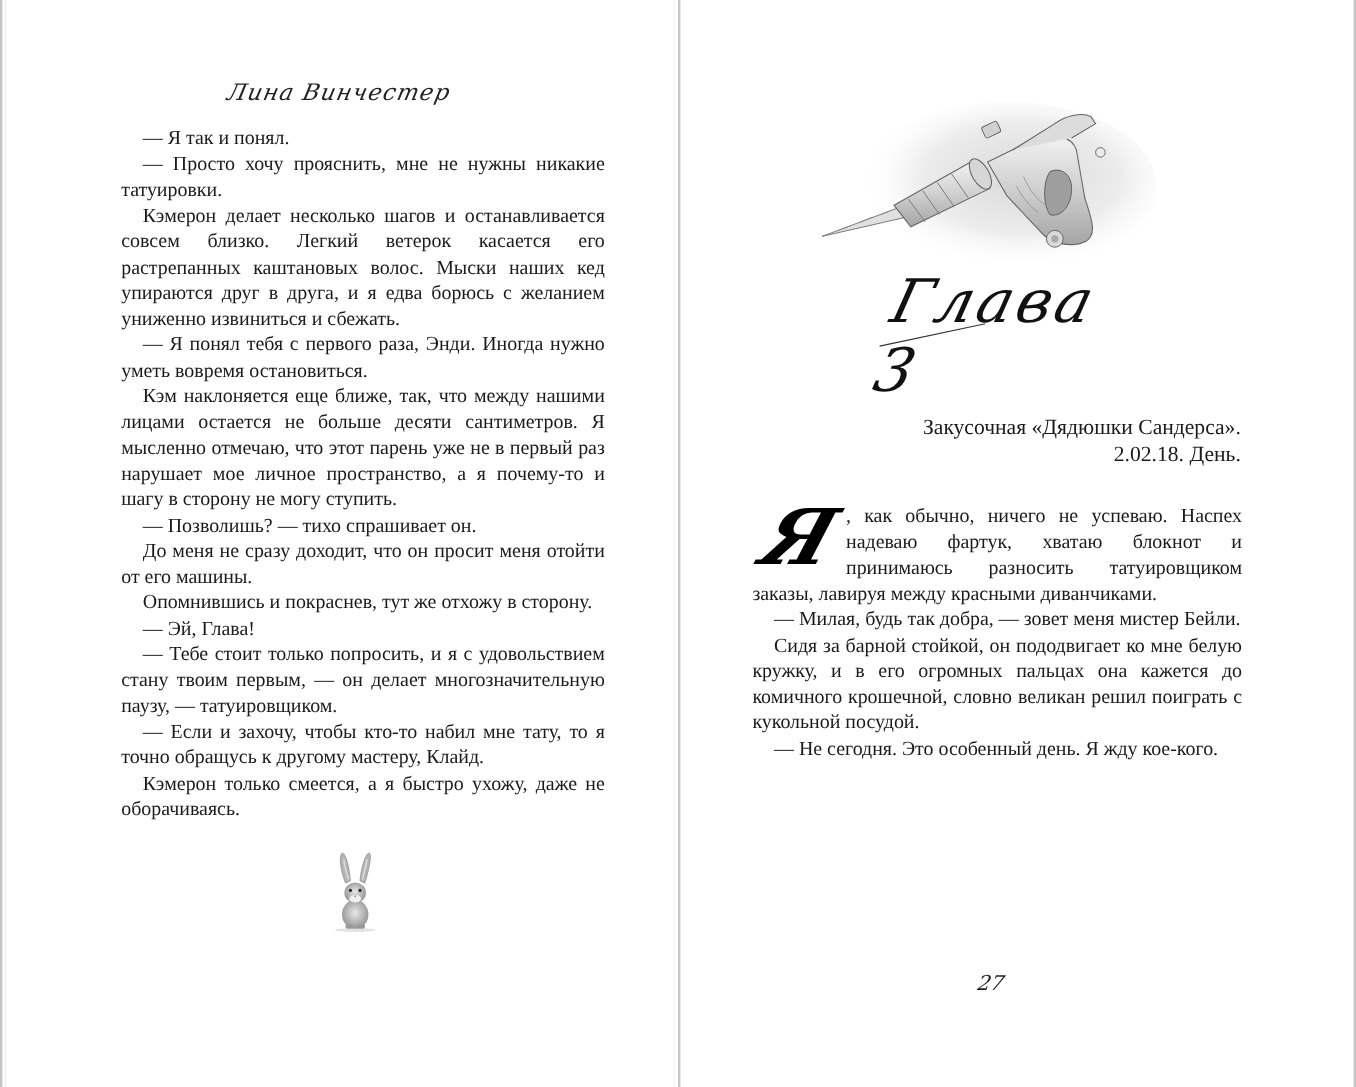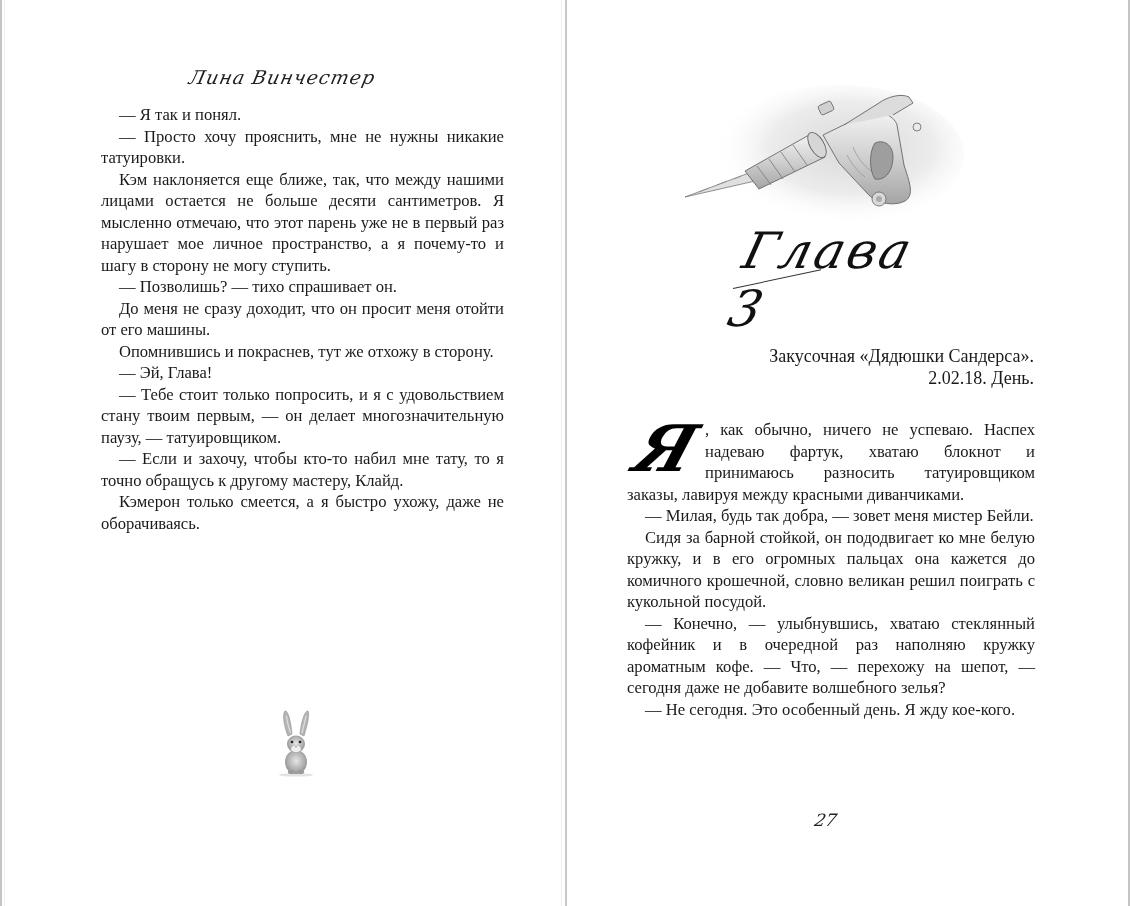--- a/index.html
+++ b/index.html
@@ -165,20 +165,22 @@
 <div class="spine-inner"></div>
 <div class="spine"></div>
 <div class="edge-right"></div>
 
 <div class="page page-left">
   <div class="running-head">Лина Винчестер</div>
 
   <div class="text-block left-text">
     <p>— Я так и понял.</p>
     <p>— Просто хочу прояснить, мне не нужны никакие татуи­ровки.</p>
+    <p>Кэмерон делает несколько шагов и останавливается совсем близко. Легкий ветерок касается его растрепанных каштано­вых волос. Мыски наших кед упираются друг в друга, и я едва борюсь с желанием униженно извиниться и сбежать.</p>
+    <p>— Я понял тебя с первого раза, Энди. Иногда нужно уметь вовремя остановиться.</p>
     <p>Кэм наклоняется еще ближе, так, что между нашими лица­ми остается не больше десяти сантиметров. Я мысленно отме­чаю, что этот парень уже не в первый раз нарушает мое личное пространство, а я почему-то и шагу в сторону не могу ступить.</p>
     <p>— Позволишь? — тихо спрашивает он.</p>
     <p>До меня не сразу доходит, что он просит меня отойти от его машины.</p>
     <p>Опомнившись и покраснев, тут же отхожу в сторону.</p>
     <p>— Эй, Глава!</p>
     <p>— Тебе стоит только попросить, и я с удовольствием ста­ну твоим первым, — он делает многозначительную паузу, — татуировщиком.</p>
     <p>— Если и захочу, чтобы кто-то набил мне тату, то я точно обращусь к другому мастеру, Клайд.</p>
     <p>Кэмерон только смеется, а я быстро ухожу, даже не обо­рачиваясь.</p>
   </div>
 
@@ -247,18 +249,17 @@
     <div>Закусочная «Дядюшки Сандерса».</div>
     <div>2.02.18. День.</div>
   </div>
 
   <div class="text-block right-text">
     <p class="dropcap-para noindent">
       <span class="dropcap">Я</span><span>, как обычно, ничего не успеваю. Наспех наде­ваю фартук, хватаю блокнот и принимаюсь разно­сить татуировщиком заказы, лавируя между красны­ми диванчиками.</span>
     </p>
     <p>— Милая, будь так добра, — зовет меня мистер Бейли.</p>
     <p>Сидя за барной стойкой, он пододвигает ко мне белую кружку, и в его огромных пальцах она кажется до комично­го крошечной, словно великан решил поиграть с кукольной посудой.</p>
-    <p>— Конечно, — улыбнувшись, хватаю стеклянный кофей­ник и в очередной раз наполняю кружку ароматным кофе. — Что, — перехожу на шепот, — сегодня даже не добавите вол­шебного зелья?</p>
     <p>— Не сегодня. Это особенный день. Я жду кое-кого.</p>
   </div>
 
   <div class="folio">27</div>
 </div>
 
 </body></html>

